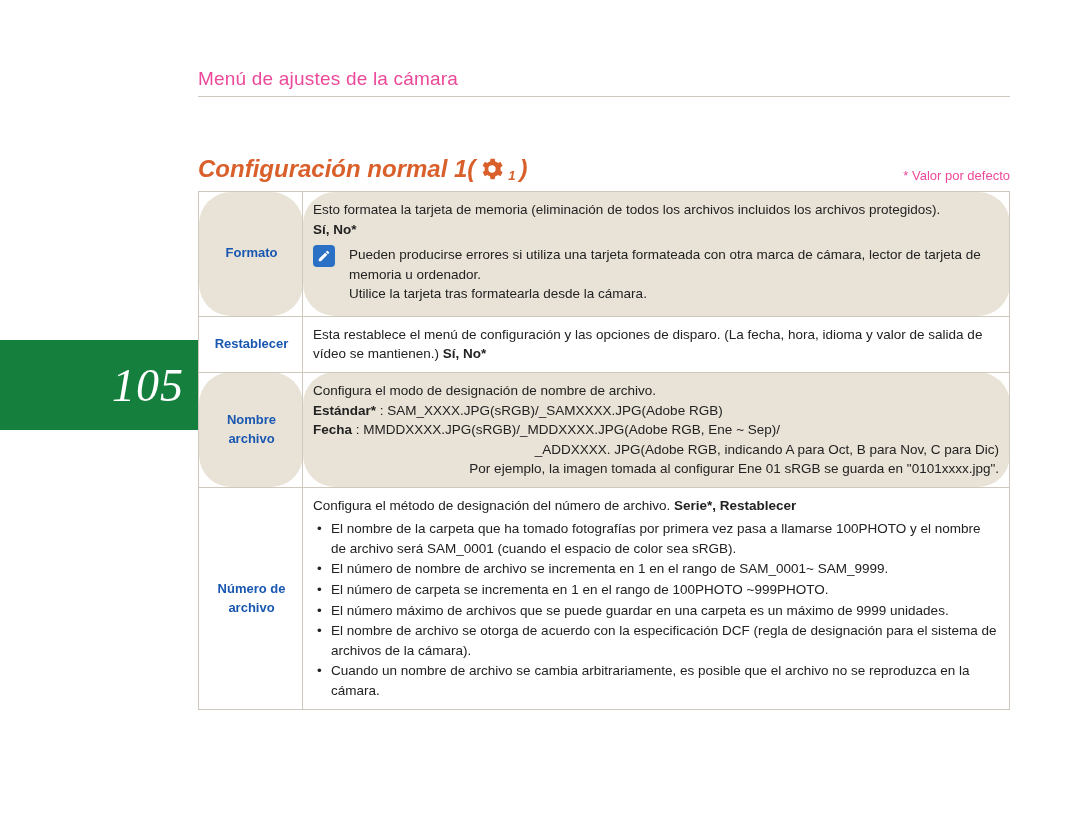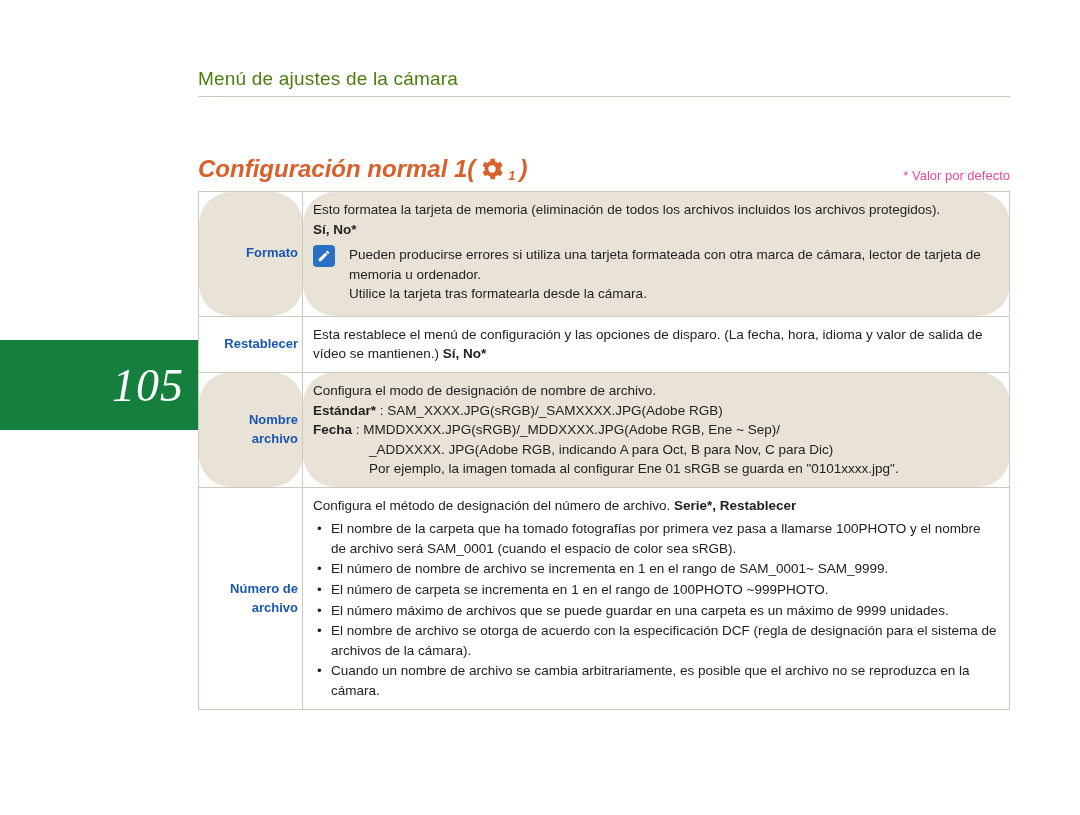--- a/index.html
+++ b/index.html
@@ -14,59 +14,59 @@
   .page-num {
     font-family: Georgia, "Times New Roman", serif;
     font-size: 46px;
     font-style: italic;
     color: #ffffff;
     font-weight: 400;
     letter-spacing: 1px;
   }
   .content { margin-left: 198px; padding-right: 30px; }
   .breadcrumb {
-    font-size: 19px; color: #4d7c0f; font-weight: 500;
+    font-size: 19px; color: #ec4899; font-weight: 500;
     border-bottom: 1px solid #cfc9bd;
     padding-bottom: 6px; margin-bottom: 58px;
     letter-spacing: 0.2px;
   }
   .title-row { display: flex; align-items: flex-end; justify-content: space-between; margin-bottom: 8px; }
   .title {
     font-size: 24px; color: #d9602b; font-weight: bold;
     display: flex; align-items: center; gap: 4px; font-style: italic;
   }
   .gear {
     display: inline-flex; width: 22px; height: 22px; align-items: center; justify-content: center;
     margin: 0 1px 0 2px;
   }
   .gear svg { width: 22px; height: 22px; }
   .gear-sub { font-size: 13px; color: #d9602b; font-weight: bold; position: relative; top: 6px; }
   .default-note { font-size: 13px; color: #ec4899; }
   table.opts { width: 100%; border-collapse: collapse; table-layout: auto; }
   table.opts td { border: 1px solid #cfc9bd; padding: 8px 10px; vertical-align: top; font-size: 13.5px; line-height: 1.45; }
   table.opts td.label {
-    width: 104px; color: #1957b0; font-weight: bold; text-align: right;
+    width: 104px; color: #1957b0; font-weight: bold; text-align: center;
     vertical-align: middle;
     font-size: 13px;
     padding-left: 6px; padding-right: 4px;
   }
   table.opts tr.shaded td { background: #e9e3d7; border-radius: 32px; }
   table.opts tr.shaded td.label { background: #e9e3d7; }
   .note-row { display: flex; gap: 14px; align-items: flex-start; margin: 6px 0 4px 0; }
   .note-icon {
     flex: 0 0 22px; width: 22px; height: 22px; border-radius: 4px;
     background: #2a70c5; color: #fff; display: flex; align-items: center; justify-content: center;
     font-weight: bold; font-size: 13px;
   }
   .note-body { flex: 1; font-size: 13.5px; line-height: 1.45; }
   .bold { font-weight: bold; }
   ul.points { list-style: none; padding: 0; margin: 4px 0 0 0; }
   ul.points li { position: relative; padding-left: 18px; margin: 1px 0; }
   ul.points li::before { content: "•"; position: absolute; left: 4px; top: 0; }
-  .indent { padding-left: 56px; display: block; }
+  .indent { padding-left: 56px; display: block; text-align: right; }
 </style>
 </head>
 <body>
 
 <div class="page">
 
   <div class="page-num-band">
     <span class="page-num">105</span>
   </div>
 

